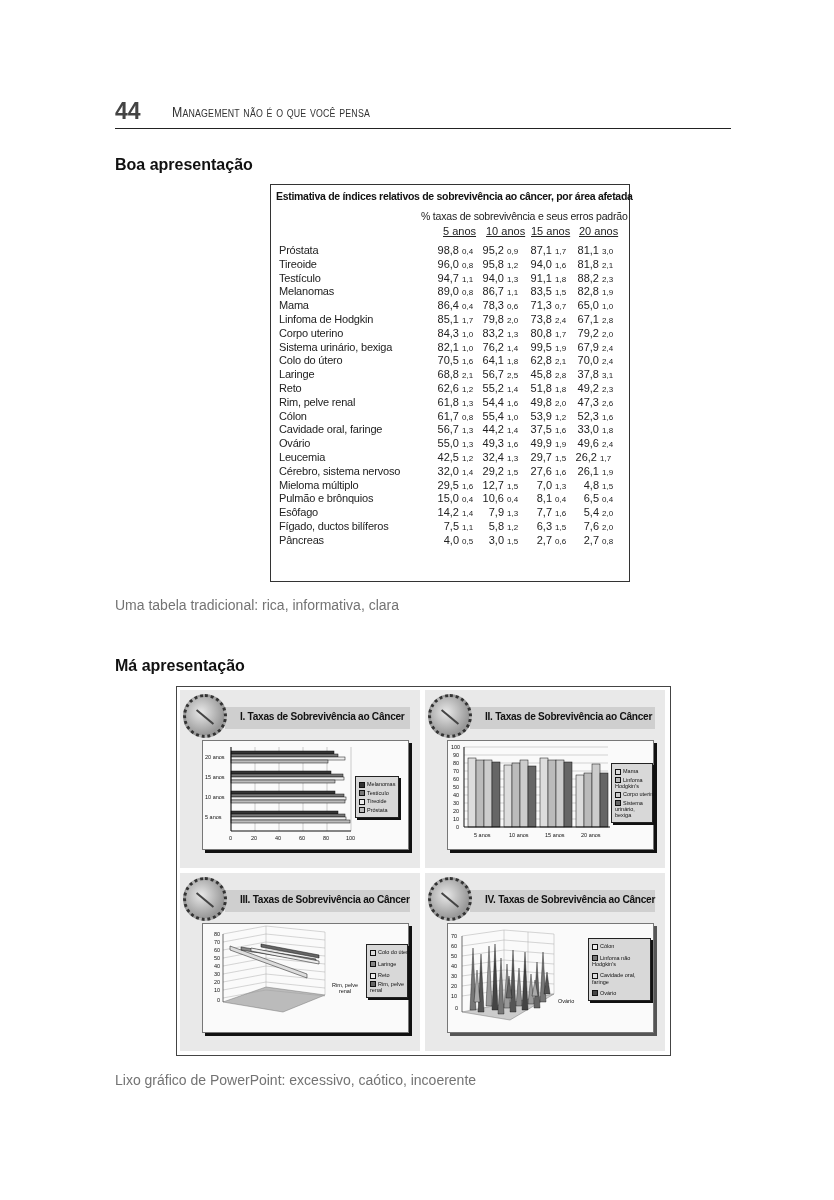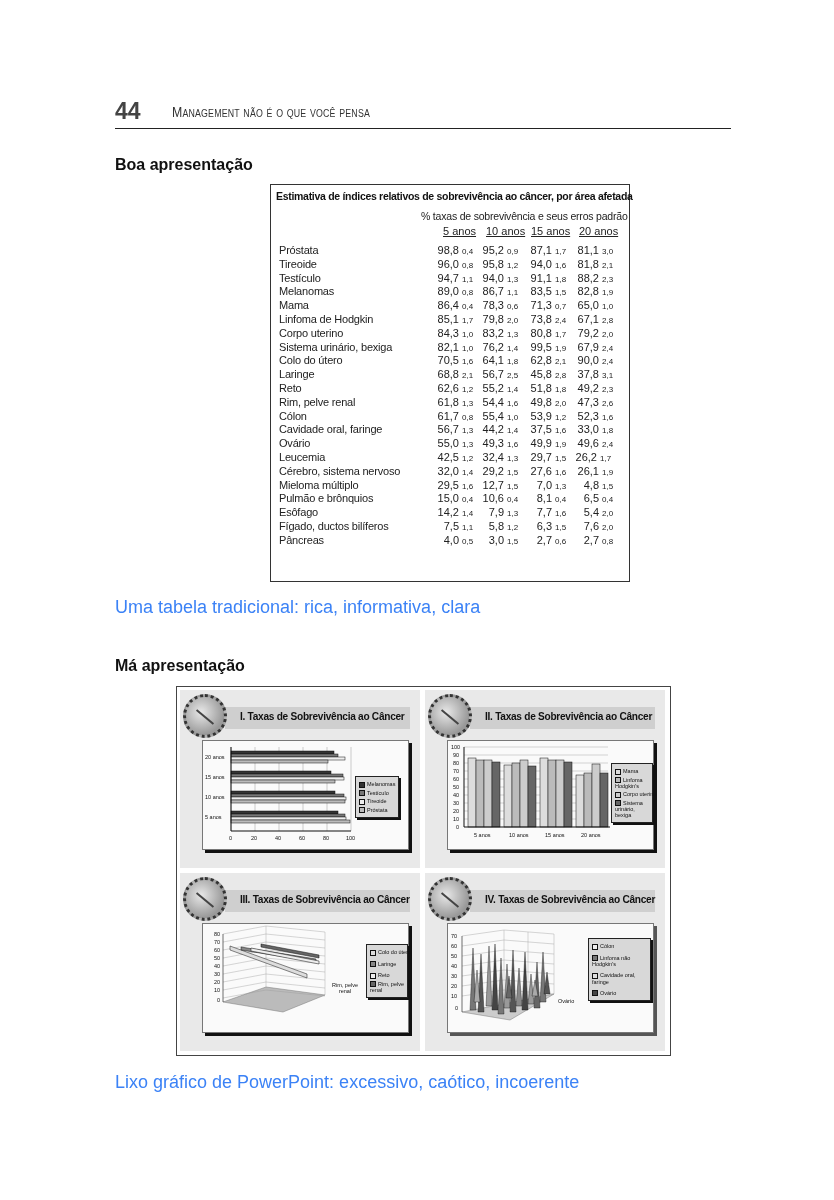--- a/index.html
+++ b/index.html
@@ -1,21 +1,21 @@
 <!DOCTYPE html>
 <html><head>
 <meta charset="utf-8">
 <style>
   html,body{margin:0;padding:0;background:#fff;}
   body{width:834px;height:1200px;position:relative;font-family:"Liberation Sans",sans-serif;color:#111;overflow:hidden;}
   .header{position:absolute;left:115px;top:98px;width:616px;height:30px;border-bottom:1.5px solid #222;}
   .pagenum{position:absolute;left:0;top:0;font-size:23px;font-weight:bold;color:#444;font-family:"Liberation Sans",sans-serif;}
   .runhead{position:absolute;left:57px;top:6px;font-size:14px;color:#333;font-variant:small-caps;letter-spacing:0.2px;font-family:"Liberation Sans Narrow","Liberation Sans",sans-serif;transform:scaleX(0.88);transform-origin:left;}
   .h2{position:absolute;left:115px;font-size:16px;font-weight:bold;color:#111;}
-  .caption{position:absolute;left:115px;font-size:18px;color:#3b82f6;}
+  .caption{position:absolute;left:115px;font-size:14px;color:#737373;}
 
   
   .tbox{position:absolute;left:242px;top:184px;width:358px;height:396px;border:1.5px solid #333;background:#fff;margin-left:28px;}
   .ttitle{position:absolute;left:5px;top:5px;font-size:10.5px;font-weight:bold;letter-spacing:-0.3px;white-space:nowrap;}
   .tsub{position:absolute;left:150px;top:25px;font-size:10.5px;color:#222;white-space:nowrap;letter-spacing:-0.2px;}
   .colh{position:absolute;top:40px;font-size:11px;text-decoration:underline;color:#222;}
   .rows{position:absolute;left:8px;top:59px;width:345px;}
   .row{position:relative;height:13.8px;font-size:11px;color:#222;white-space:nowrap;}
   .row .nm{position:absolute;left:0;top:0;letter-spacing:-0.2px;}
   .cell{position:absolute;top:0;width:50px;text-align:left;}
@@ -109,21 +109,21 @@
         <span class="cell" style="left: 150px;"><span class="v">82,1</span><span class="e">1,0</span></span>
         <span class="cell" style="left: 195px;"><span class="v">76,2</span><span class="e">1,4</span></span>
         <span class="cell" style="left: 243px;"><span class="v">99,5</span><span class="e">1,9</span></span>
         <span class="cell" style="left: 290px;"><span class="v">67,9</span><span class="e">2,4</span></span>
       </div>
       <div class="row">
         <span class="nm">Colo do útero</span>
         <span class="cell" style="left: 150px;"><span class="v">70,5</span><span class="e">1,6</span></span>
         <span class="cell" style="left: 195px;"><span class="v">64,1</span><span class="e">1,8</span></span>
         <span class="cell" style="left: 243px;"><span class="v">62,8</span><span class="e">2,1</span></span>
-        <span class="cell" style="left: 290px;"><span class="v">90,0</span><span class="e">2,4</span></span>
+        <span class="cell" style="left: 290px;"><span class="v">70,0</span><span class="e">2,4</span></span>
       </div>
       <div class="row">
         <span class="nm">Laringe</span>
         <span class="cell" style="left: 150px;"><span class="v">68,8</span><span class="e">2,1</span></span>
         <span class="cell" style="left: 195px;"><span class="v">56,7</span><span class="e">2,5</span></span>
         <span class="cell" style="left: 243px;"><span class="v">45,8</span><span class="e">2,8</span></span>
         <span class="cell" style="left: 290px;"><span class="v">37,8</span><span class="e">3,1</span></span>
       </div>
       <div class="row">
         <span class="nm">Reto</span>

